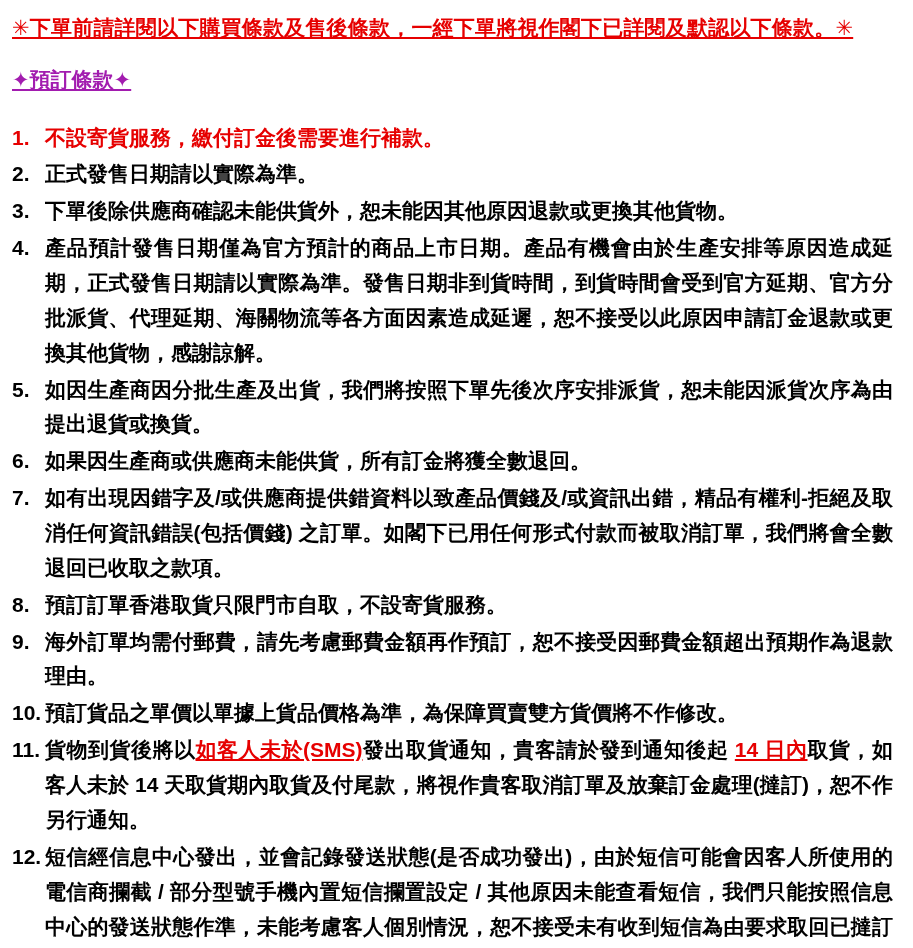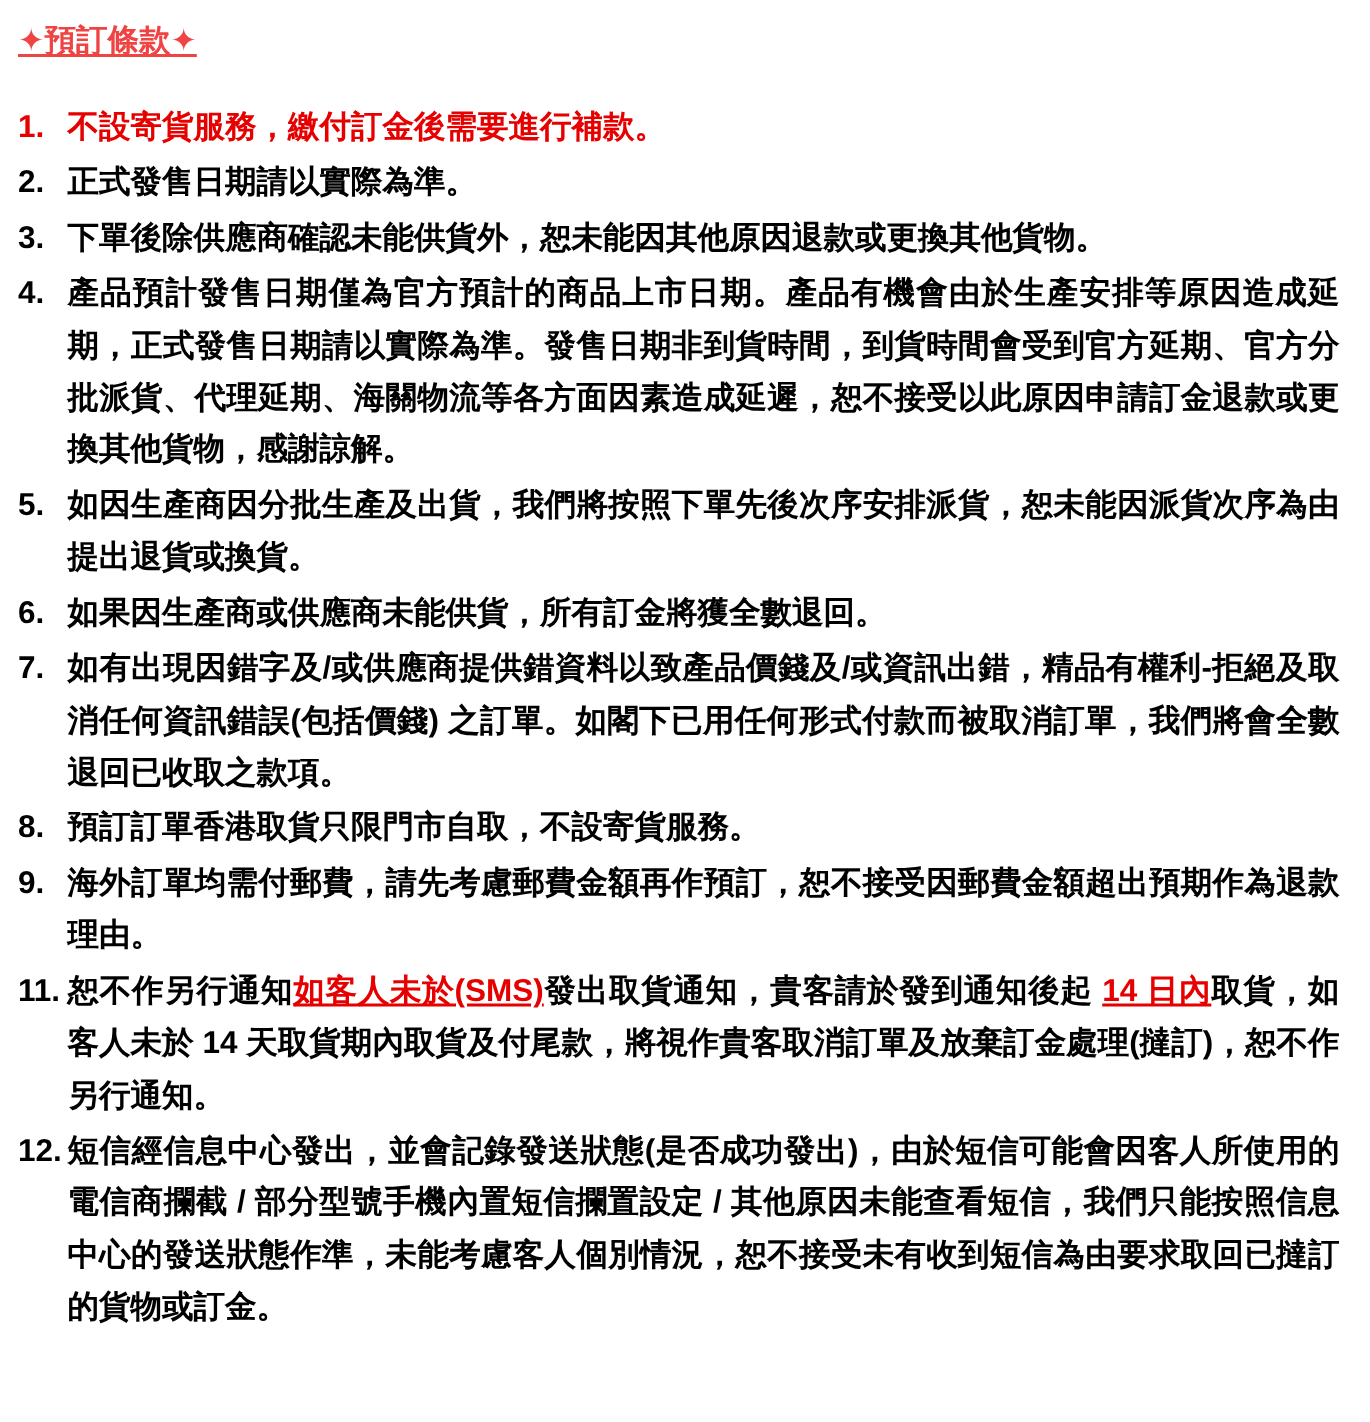--- a/index.html
+++ b/index.html
@@ -20,21 +20,21 @@
     overflow: hidden;
   }
   .header-notice {
     color: var(--red);
     text-decoration: underline;
     margin-bottom: 25px;
     line-height: 1.3;
     letter-spacing: 0.2px;
   }
   .section-title {
-    color: #ef4444;
+    color: #a21caf;
     text-decoration: underline;
     margin-bottom: 27px;
     line-height: 1.3;
   }
   ol.terms { list-style: none; }
   li.term {
     display: flex;
     line-height: 1.66;
     margin-bottom: 2px;
   }
@@ -49,20 +49,21 @@
   li.term.red { color: var(--red); }
   .red-underline {
     color: var(--red);
     text-decoration: underline;
   }
 </style>
 </head>
 <body>
 
 <div class="doc">
+  <div class="header-notice">✳下單前請詳閱以下購買條款及售後條款，一經下單將視作閣下已詳閱及默認以下條款。✳</div>
 
   <div class="section-title">✦預訂條款✦</div>
 
   <ol class="terms">
       <li class="term red">
         <span class="num">1.</span>
         <span class="tbody"><span>不設寄貨服務，繳付訂金後需要進行補款。</span></span>
       </li>
       <li class="term">
         <span class="num">2.</span>
@@ -90,21 +91,25 @@
       </li>
       <li class="term">
         <span class="num">8.</span>
         <span class="tbody"><span>預訂訂單香港取貨只限門市自取，不設寄貨服務。</span></span>
       </li>
       <li class="term">
         <span class="num">9.</span>
         <span class="tbody"><span>海外訂單均需付郵費，請先考慮郵費金額再作預訂，恕不接受因郵費金額超出預期作為退款理由。</span></span>
       </li>
       <li class="term">
+        <span class="num">10.</span>
+        <span class="tbody"><span>預訂貨品之單價以單據上貨品價格為準，為保障買賣雙方貨價將不作修改。</span></span>
+      </li>
+      <li class="term">
         <span class="num">11.</span>
-        <span class="tbody"><span>恕不作另行通知</span><span class="red-underline">如客人未於(SMS)</span><span>發出取貨通知，貴客請於發到通知後起 </span><span class="red-underline">14 日內</span><span>取貨，如客人未於 14 天取貨期內取貨及付尾款，將視作貴客取消訂單及放棄訂金處理(撻訂)，恕不作另行通知。</span></span>
+        <span class="tbody"><span>貨物到貨後將以</span><span class="red-underline">如客人未於(SMS)</span><span>發出取貨通知，貴客請於發到通知後起 </span><span class="red-underline">14 日內</span><span>取貨，如客人未於 14 天取貨期內取貨及付尾款，將視作貴客取消訂單及放棄訂金處理(撻訂)，恕不作另行通知。</span></span>
       </li>
       <li class="term">
         <span class="num">12.</span>
         <span class="tbody"><span>短信經信息中心發出，並會記錄發送狀態(是否成功發出)，由於短信可能會因客人所使用的電信商攔截 / 部分型號手機內置短信攔置設定 / 其他原因未能查看短信，我們只能按照信息中心的發送狀態作準，未能考慮客人個別情況，恕不接受未有收到短信為由要求取回已撻訂的貨物或訂金。</span></span>
       </li>
     </ol>
 </div>
 
 </body></html>

